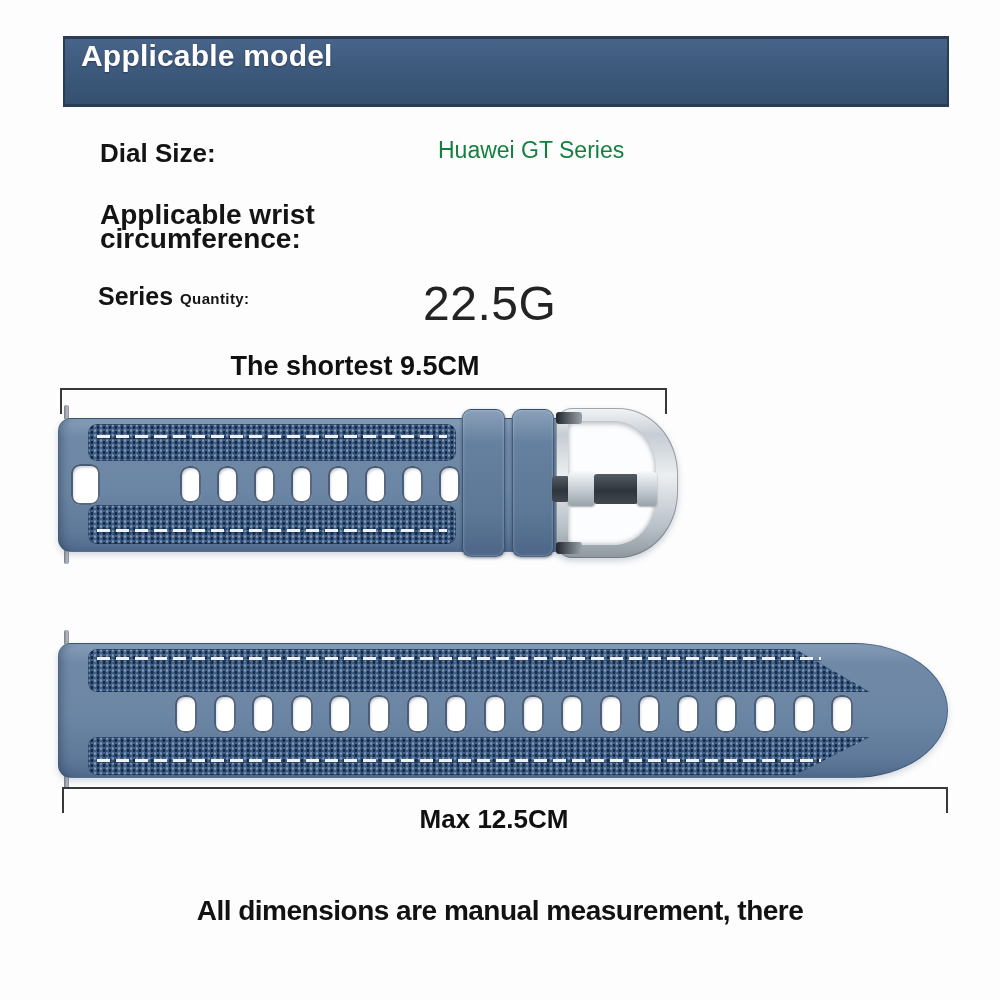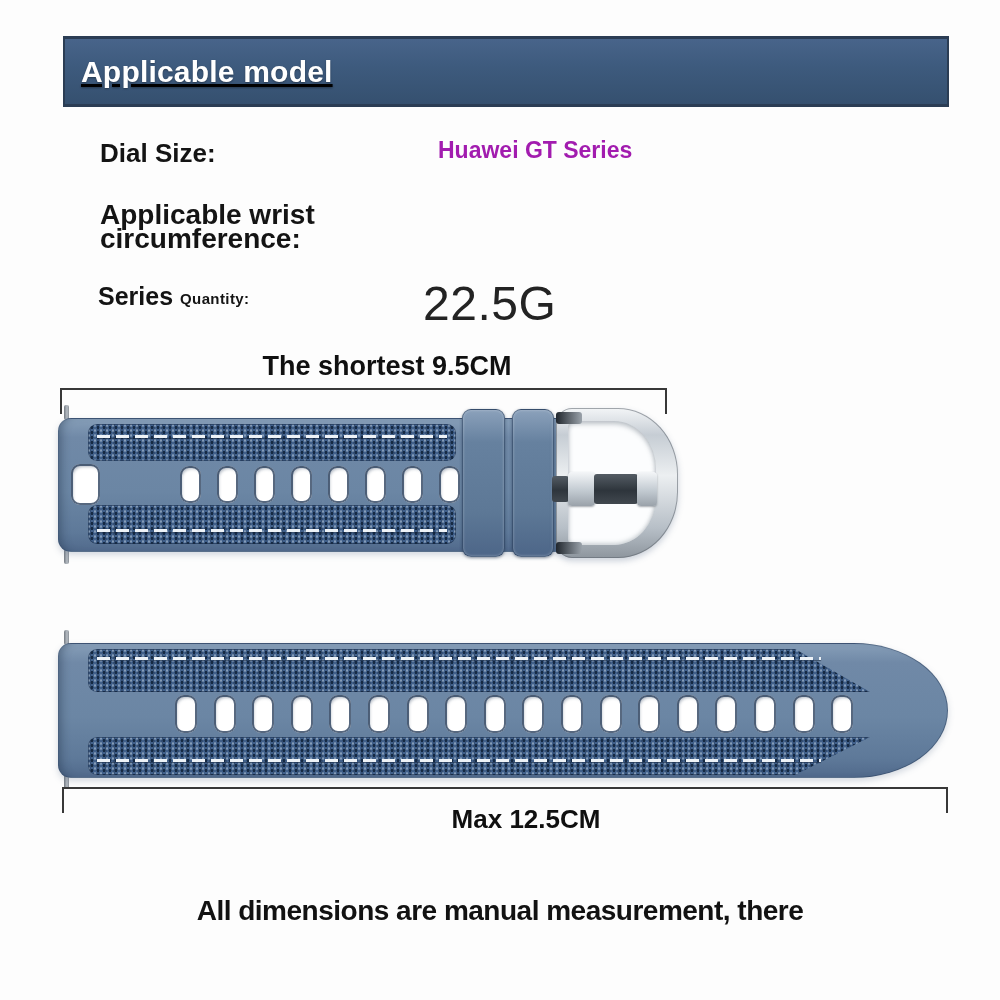--- a/index.html
+++ b/index.html
@@ -6,38 +6,38 @@
   .canvas{
     position:relative;width:1000px;height:1000px;background:#fdfdfd;
     font-family:"Liberation Sans",sans-serif;overflow:hidden;
     -webkit-font-smoothing:antialiased;
   }
   
   .header{
     position:absolute;left:63px;top:36px;width:886px;height:71px;box-sizing:border-box;
     background:linear-gradient(180deg,#48648a 0%,#3e5b7e 40%,#35506f 100%);
     border:2px solid #2b3d54;border-top-width:3px;border-bottom-width:3px;
-    display:flex;align-items:center;text-decoration:underline;
+    display:flex;
   }
   .header .title{
     color:#fff;font-size:30px;font-weight:bold;padding-left:16px;
     letter-spacing:.2px;text-shadow:0 1px 2px rgba(0,0,0,.35);
   }
   
   .spec-label{position:absolute;color:#141414;font-weight:bold;}
   .spec-value{position:absolute;color:#232323;}
   .lbl-dial{left:100px;top:138px;font-size:26px;}
-  .val-dial{left:438px;top:137px;font-size:23px;font-weight:bold;color:#a21caf;text-align:right;}
+  .val-dial{left:438px;top:137px;font-size:23px;font-weight:normal;color:#15803d;text-align:right;}
   .lbl-wrist{left:100px;top:203px;font-size:28px;line-height:24px;}
   .val-wrist{left:436px;top:206px;font-size:38px;font-weight:400;letter-spacing:.5px;}
   .lbl-heavy{left:98px;top:282px;font-size:25px;}
   .lbl-qty{left:180px;top:290px;font-size:15px;font-weight:bold;letter-spacing:.4px;}
   .val-weight{left:423px;top:276px;font-size:48px;font-weight:400;letter-spacing:.5px;}
   
-  .measure-title{position:absolute;color:#101010;font-weight:bold;padding-left:32px;}
+  .measure-title{position:absolute;color:#101010;font-weight:bold;}
   .title-short{left:0;top:351px;width:710px;text-align:center;font-size:27px;}
   .title-max{left:0;top:804px;width:988px;text-align:center;font-size:26px;}
   .dim-line{position:absolute;background:#383838;height:2px;}
   .dim-tick{position:absolute;background:#383838;width:2px;height:26px;}
   
   .strap-body{
     position:absolute;box-sizing:border-box;
     background:linear-gradient(180deg,#869eb8 0%,#7089a7 14%,#6b86a4 55%,#5e7999 86%,#516a8c 100%);
     border:1px solid rgba(36,56,84,.45);
     box-shadow:inset 8px 0 10px -6px rgba(30,48,72,.45), 0 3px 6px rgba(90,110,140,.25);

